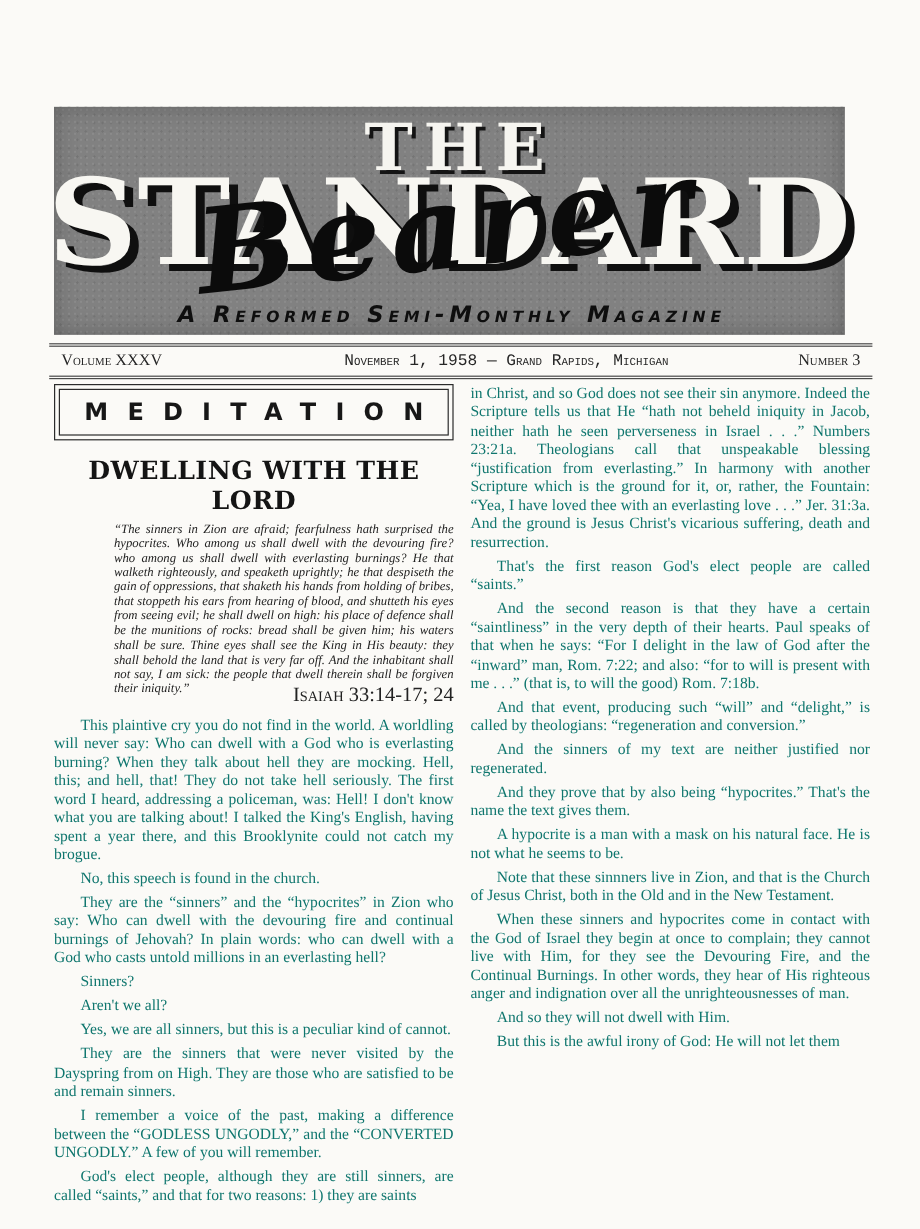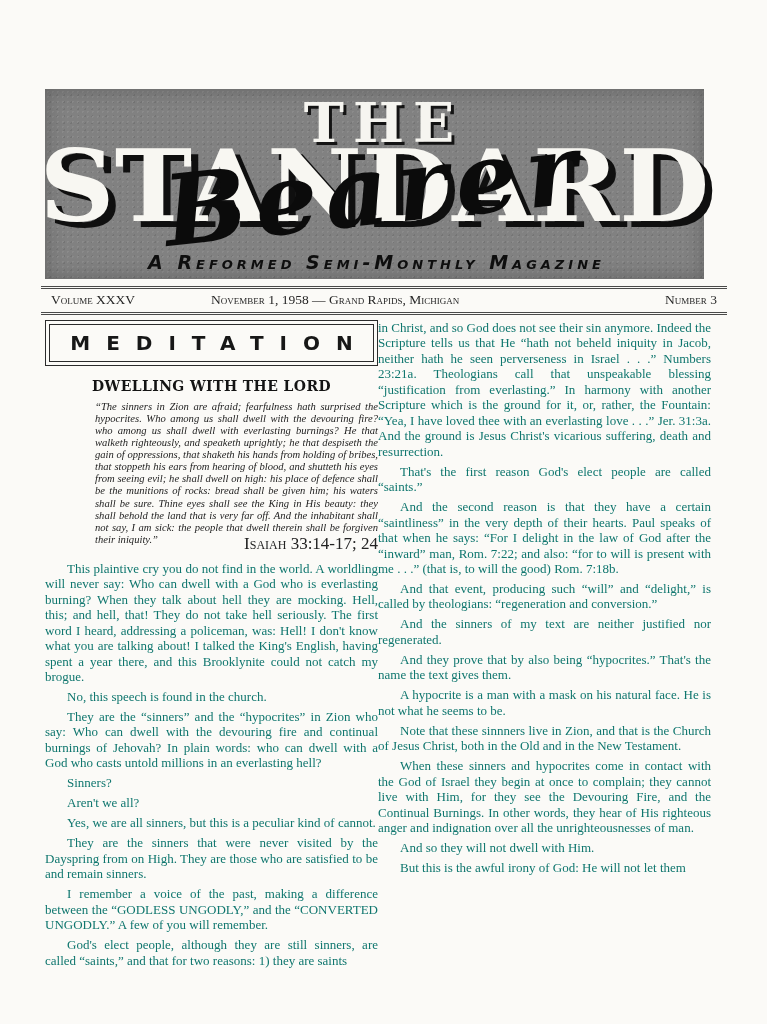--- a/index.html
+++ b/index.html
@@ -87,29 +87,30 @@
     border-top: 3px double #4a4a4a;
     border-bottom: 3px double #4a4a4a;
     padding: 3px 10px 4px 10px;
     display: flex;
     align-items: baseline;
     font-variant: small-caps;
     font-size: 13.5px;
     color: #262626;
   }
   .issueline .vol  { width: 160px; text-align: left; }
-  .issueline .date { flex: 1; text-align: left; }
+  .issueline .date { flex: 1; text-align: right; font-family: Liberation Mono, monospace; }
   .issueline .num  { width: 160px; text-align: right; }
 
   
   .content {
     position: absolute;
     left: 45px; top: 320px;
     width: 680px;
     display: flex;
+    gap: 14px;
   }
   .col { width: 333px; }
 
   .medbox-outer {
     border: 1.5px solid #2b2b2b;
     padding: 3px;
     background: #fbfaf7;
   }
   .medbox-inner {
     border: 1px solid #2b2b2b;
@@ -123,21 +124,21 @@
     letter-spacing: 16px;
     padding-left: 16px; 
     color: #171717;
   }
 
   .article-title {
     margin: 12px 0 7px 0;
     text-align: center;
     font-family: "DejaVu Serif", serif;
     font-weight: bold;
-    font-size: 14px;
+    font-size: 21px;
     letter-spacing: 0.4px;
     color: #141414;
   }
 
   .quote {
     margin-left: 50px;
     font-style: italic;
     font-size: 10.6px;
     line-height: 1.14;
     text-align: justify;

